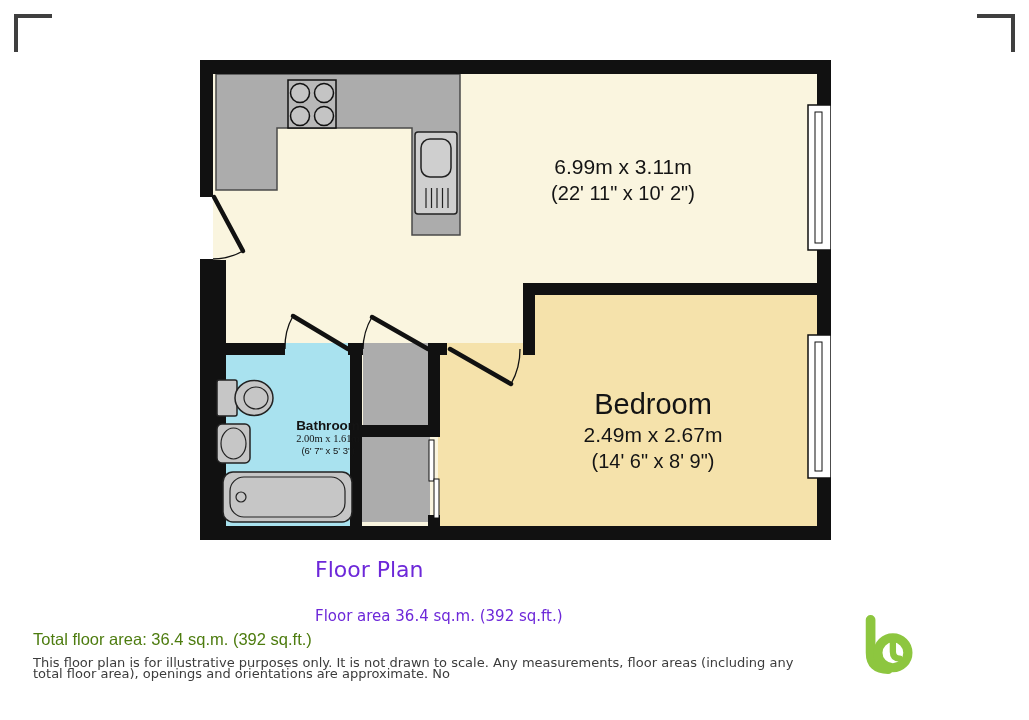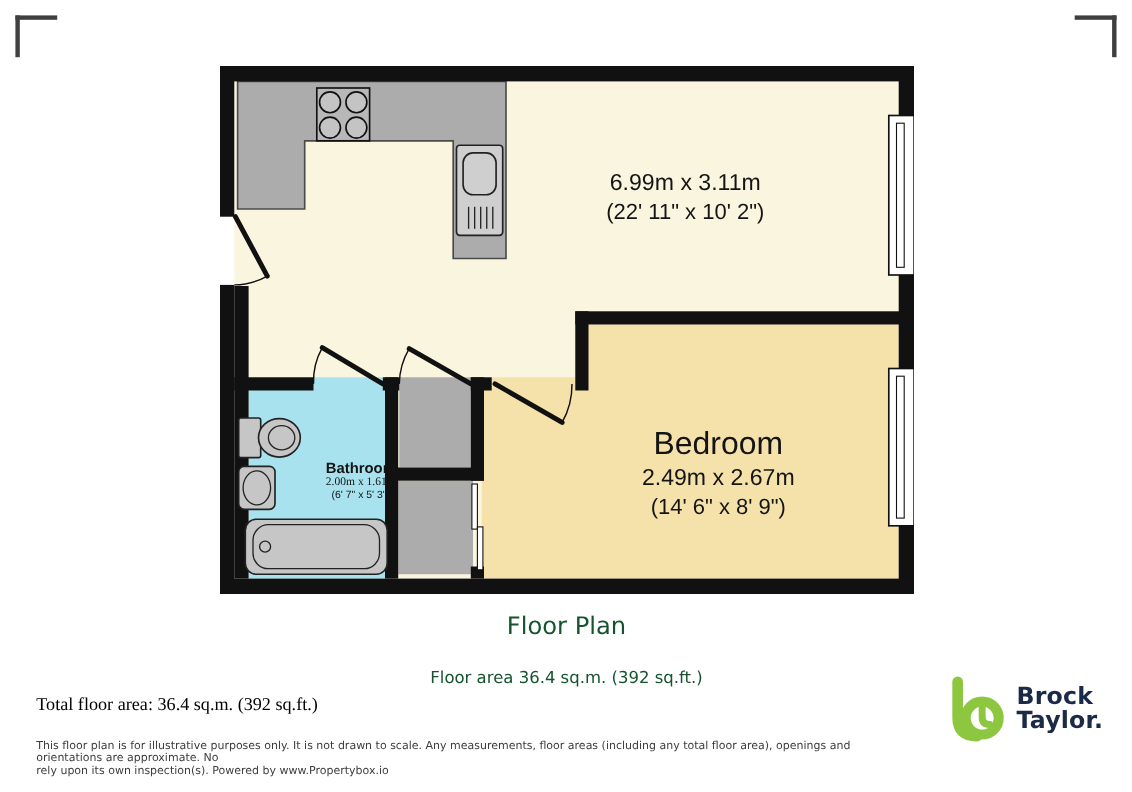--- a/index.html
+++ b/index.html
@@ -31,26 +31,26 @@
   
   .roomlabel{text-align:center;color:#141414;}
   .roomlabel .rname{font-size:29px;line-height:33px;}
   .roomlabel .rdim{font-size:21px;line-height:27px;}
   .roomlabel .rft{font-size:20px;line-height:26px;}
   .bathlabel{text-align:center;color:#141414;}
   .bathlabel .rname{font-size:13.5px;font-weight:bold;line-height:15px;}
   .bathlabel .rdim{font-size:10.5px;line-height:12px;font-family:Liberation Serif, serif;}
   .bathlabel .rft{font-size:9.5px;line-height:11px;}
   
-  .cap{font-family:"DejaVu Sans",sans-serif;text-align:center;color:#14532d;}
+  .cap{font-family:"DejaVu Sans",sans-serif;color:#6d28d9;}
   .cap-title{left:315px;top:557px;width:400px;font-size:22px;}
   .cap-sub{left:315px;top:587px;width:400px;font-size:15px;margin-top:20px;}
-  .total{left:33px;top:630px;font-family:Liberation Serif, serif;font-size:16.5px;color:#000000;}
-  .disclaimer{left:33px;top:673px;width:790px;font-family:"DejaVu Sans",sans-serif;
-              font-size:10px;line-height:11.4px;color:#3c3c3c;}
+  .total{left:33px;top:630px;font-family:Liberation Sans, sans-serif;font-size:16.5px;color:#4d7c0f;}
+  .disclaimer{left:33px;top:657px;width:790px;font-family:"DejaVu Sans",sans-serif;
+              font-size:13px;line-height:11.4px;color:#3c3c3c;}
   
   .logo{left:858px;top:612px;width:150px;height:66px;display:flex;align-items:center;}
   .logo-text{margin-left:4px;font-family:"DejaVu Sans",sans-serif;font-weight:bold;
              font-size:21.5px;line-height:22.5px;color:var(--logo_navy);letter-spacing:0.2px;}
 </style>
 </head>
 <body>
 
 <div class="abs corner tl"></div>
 <div class="abs corner tr"></div>
@@ -168,26 +168,21 @@
   <div class="rdim">2.00m x 1.61m</div>
   <div class="rft">(6' 7" x 5' 3")</div>
 </div>
 
 <div class="abs cap cap-title">Floor Plan</div>
 <div class="abs cap cap-sub">Floor area 36.4 sq.m. (392 sq.ft.)</div>
 
 <div class="abs total">Total floor area: 36.4 sq.m. (392 sq.ft.)</div>
 <div class="abs disclaimer">
   <div>This floor plan is for illustrative purposes only. It is not drawn to scale. Any measurements, floor areas (including any total floor area), openings and orientations are approximate. No</div>
-  <div>rely upon its own inspection(s). Powered by www.Propertybox.io</div>
 </div>
 
 <div class="abs logo">
   <svg width="62" height="62" viewBox="0 0 64 64">
     <path d="M13 6 L13 40 Q13 57 31 57" fill="none" stroke="var(--logo_green)" stroke-width="10" stroke-linecap="round"></path>
     <circle cx="36" cy="40" r="15.5" fill="none" stroke="var(--logo_green)" stroke-width="9.5"></circle>
     <path d="M36 26 L36 39 Q36 46 43 46" fill="none" stroke="var(--logo_green)" stroke-width="6.5" stroke-linecap="round"></path>
   </svg>
-  <div class="logo-text">
-    <div>Brock</div>
-    <div>Taylor.</div>
-  </div>
 </div>
 
 </body></html>

